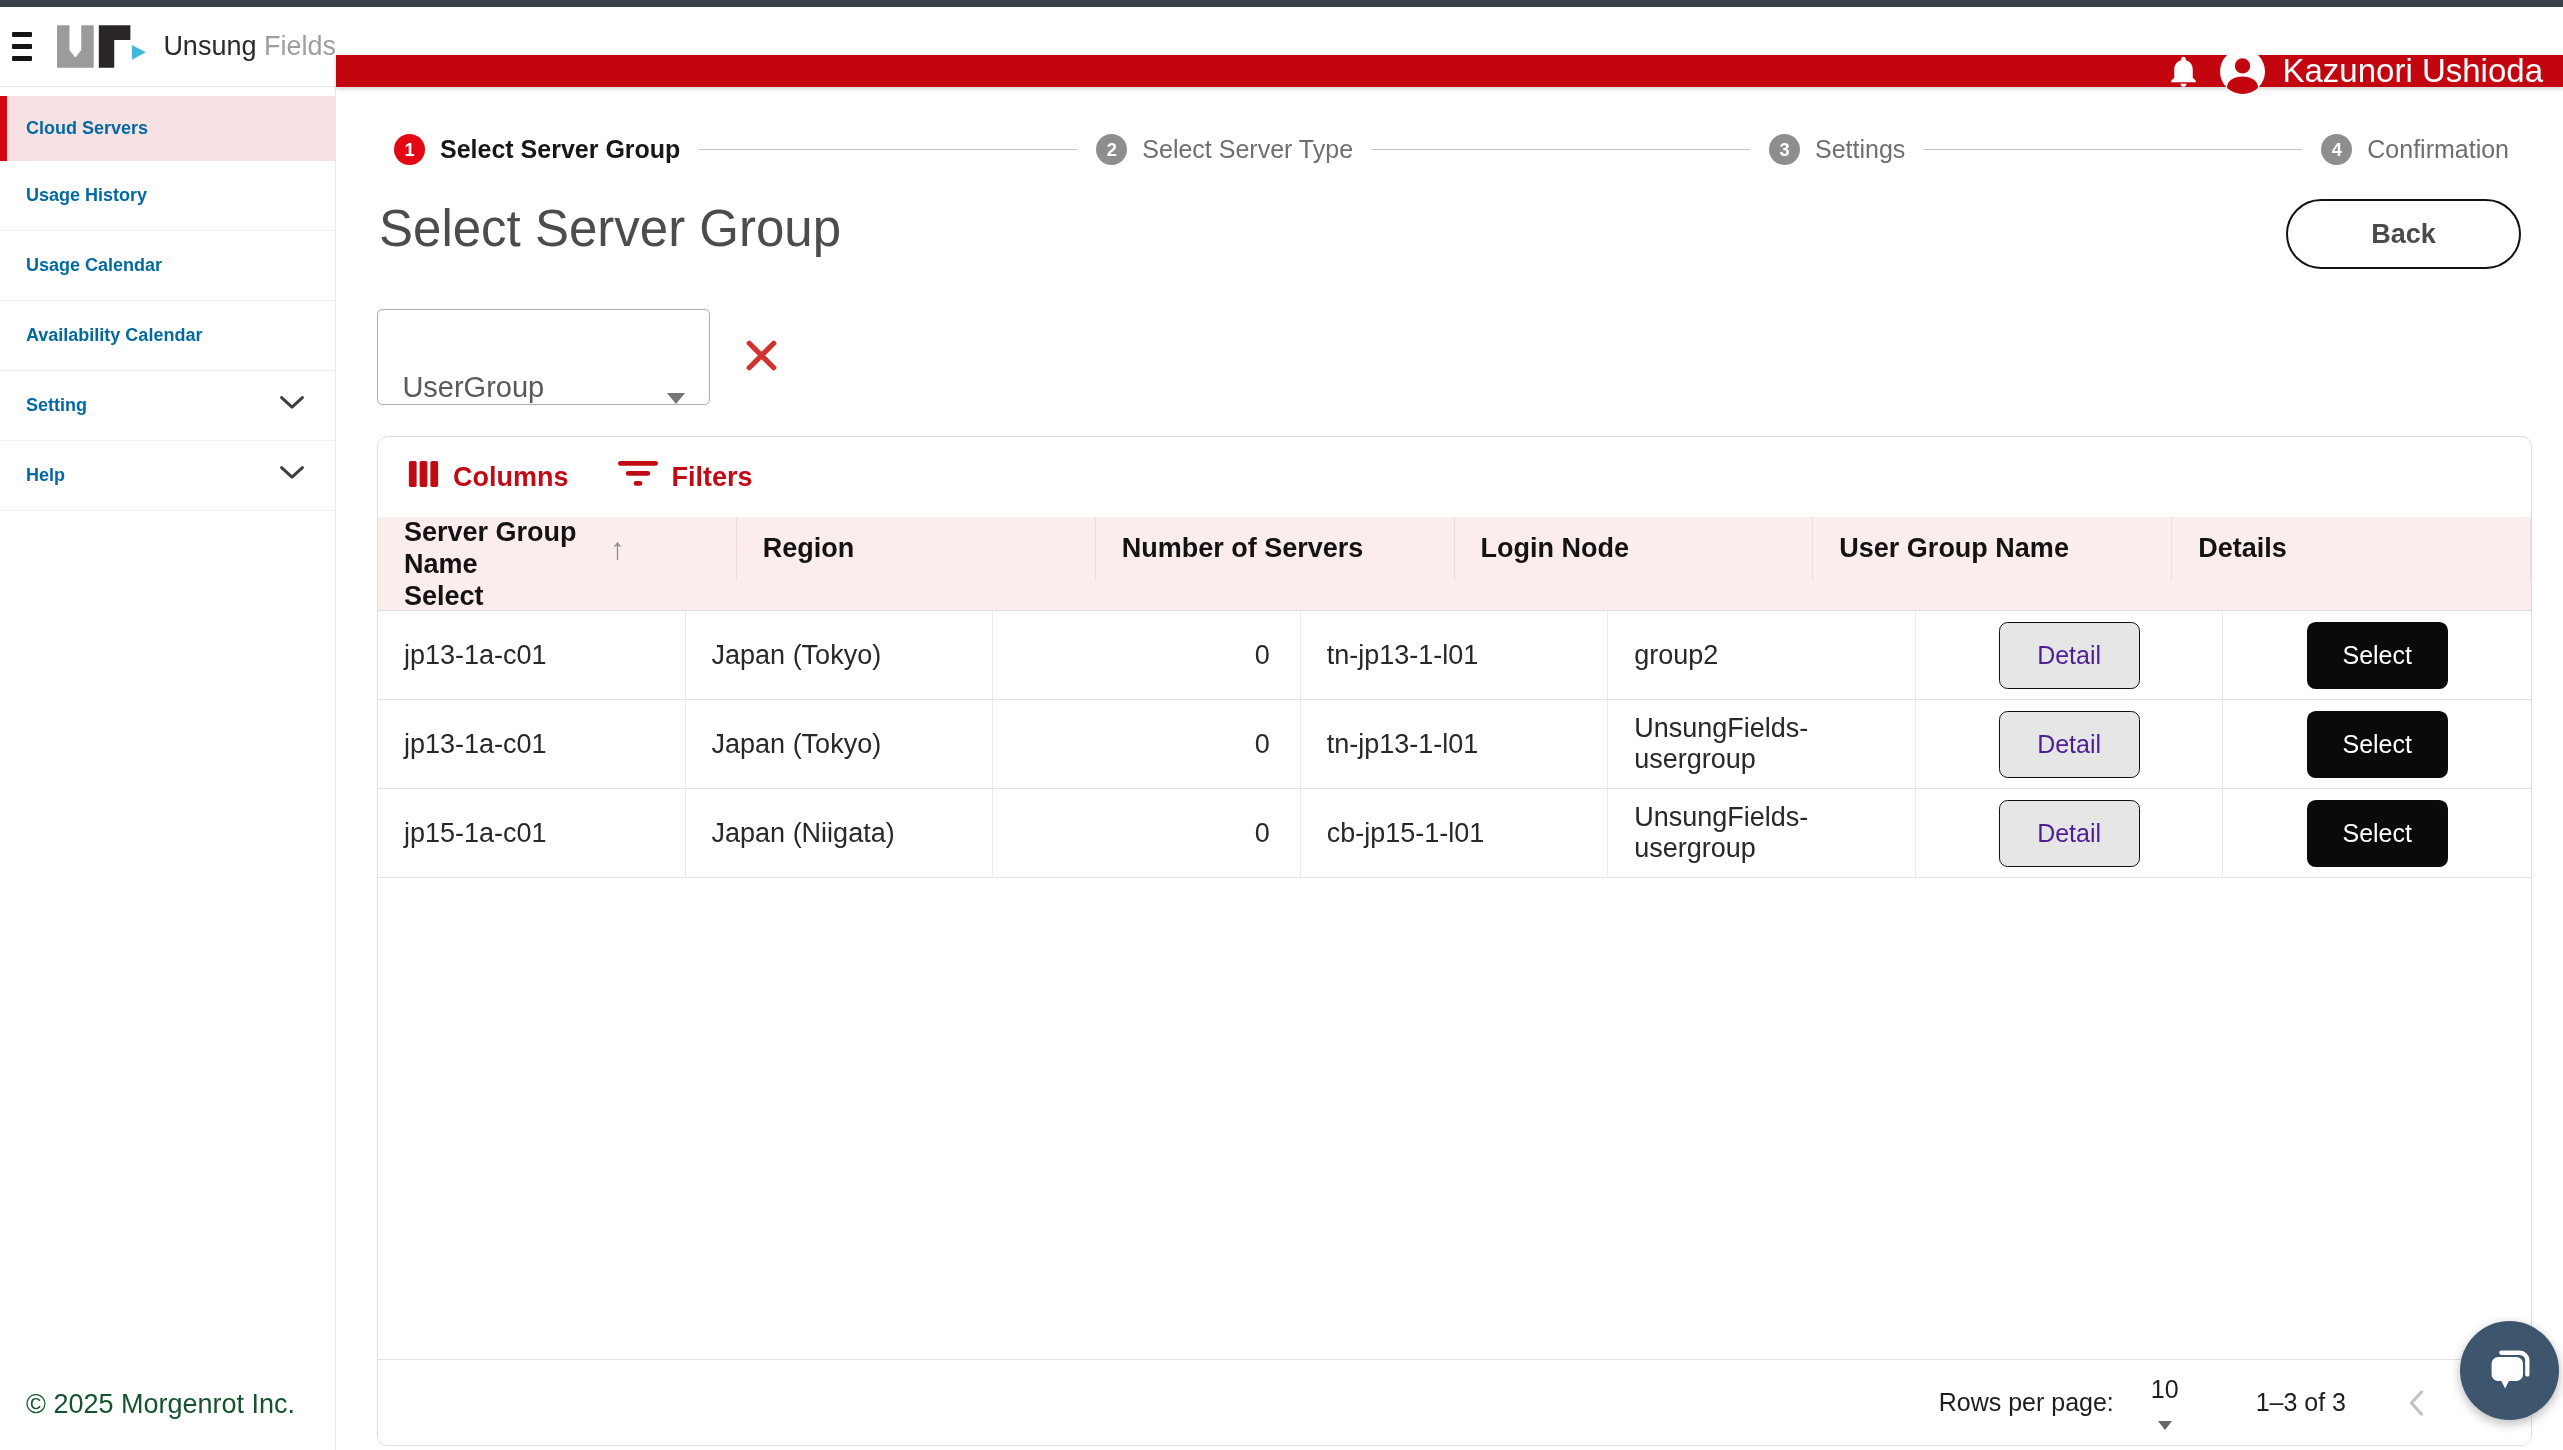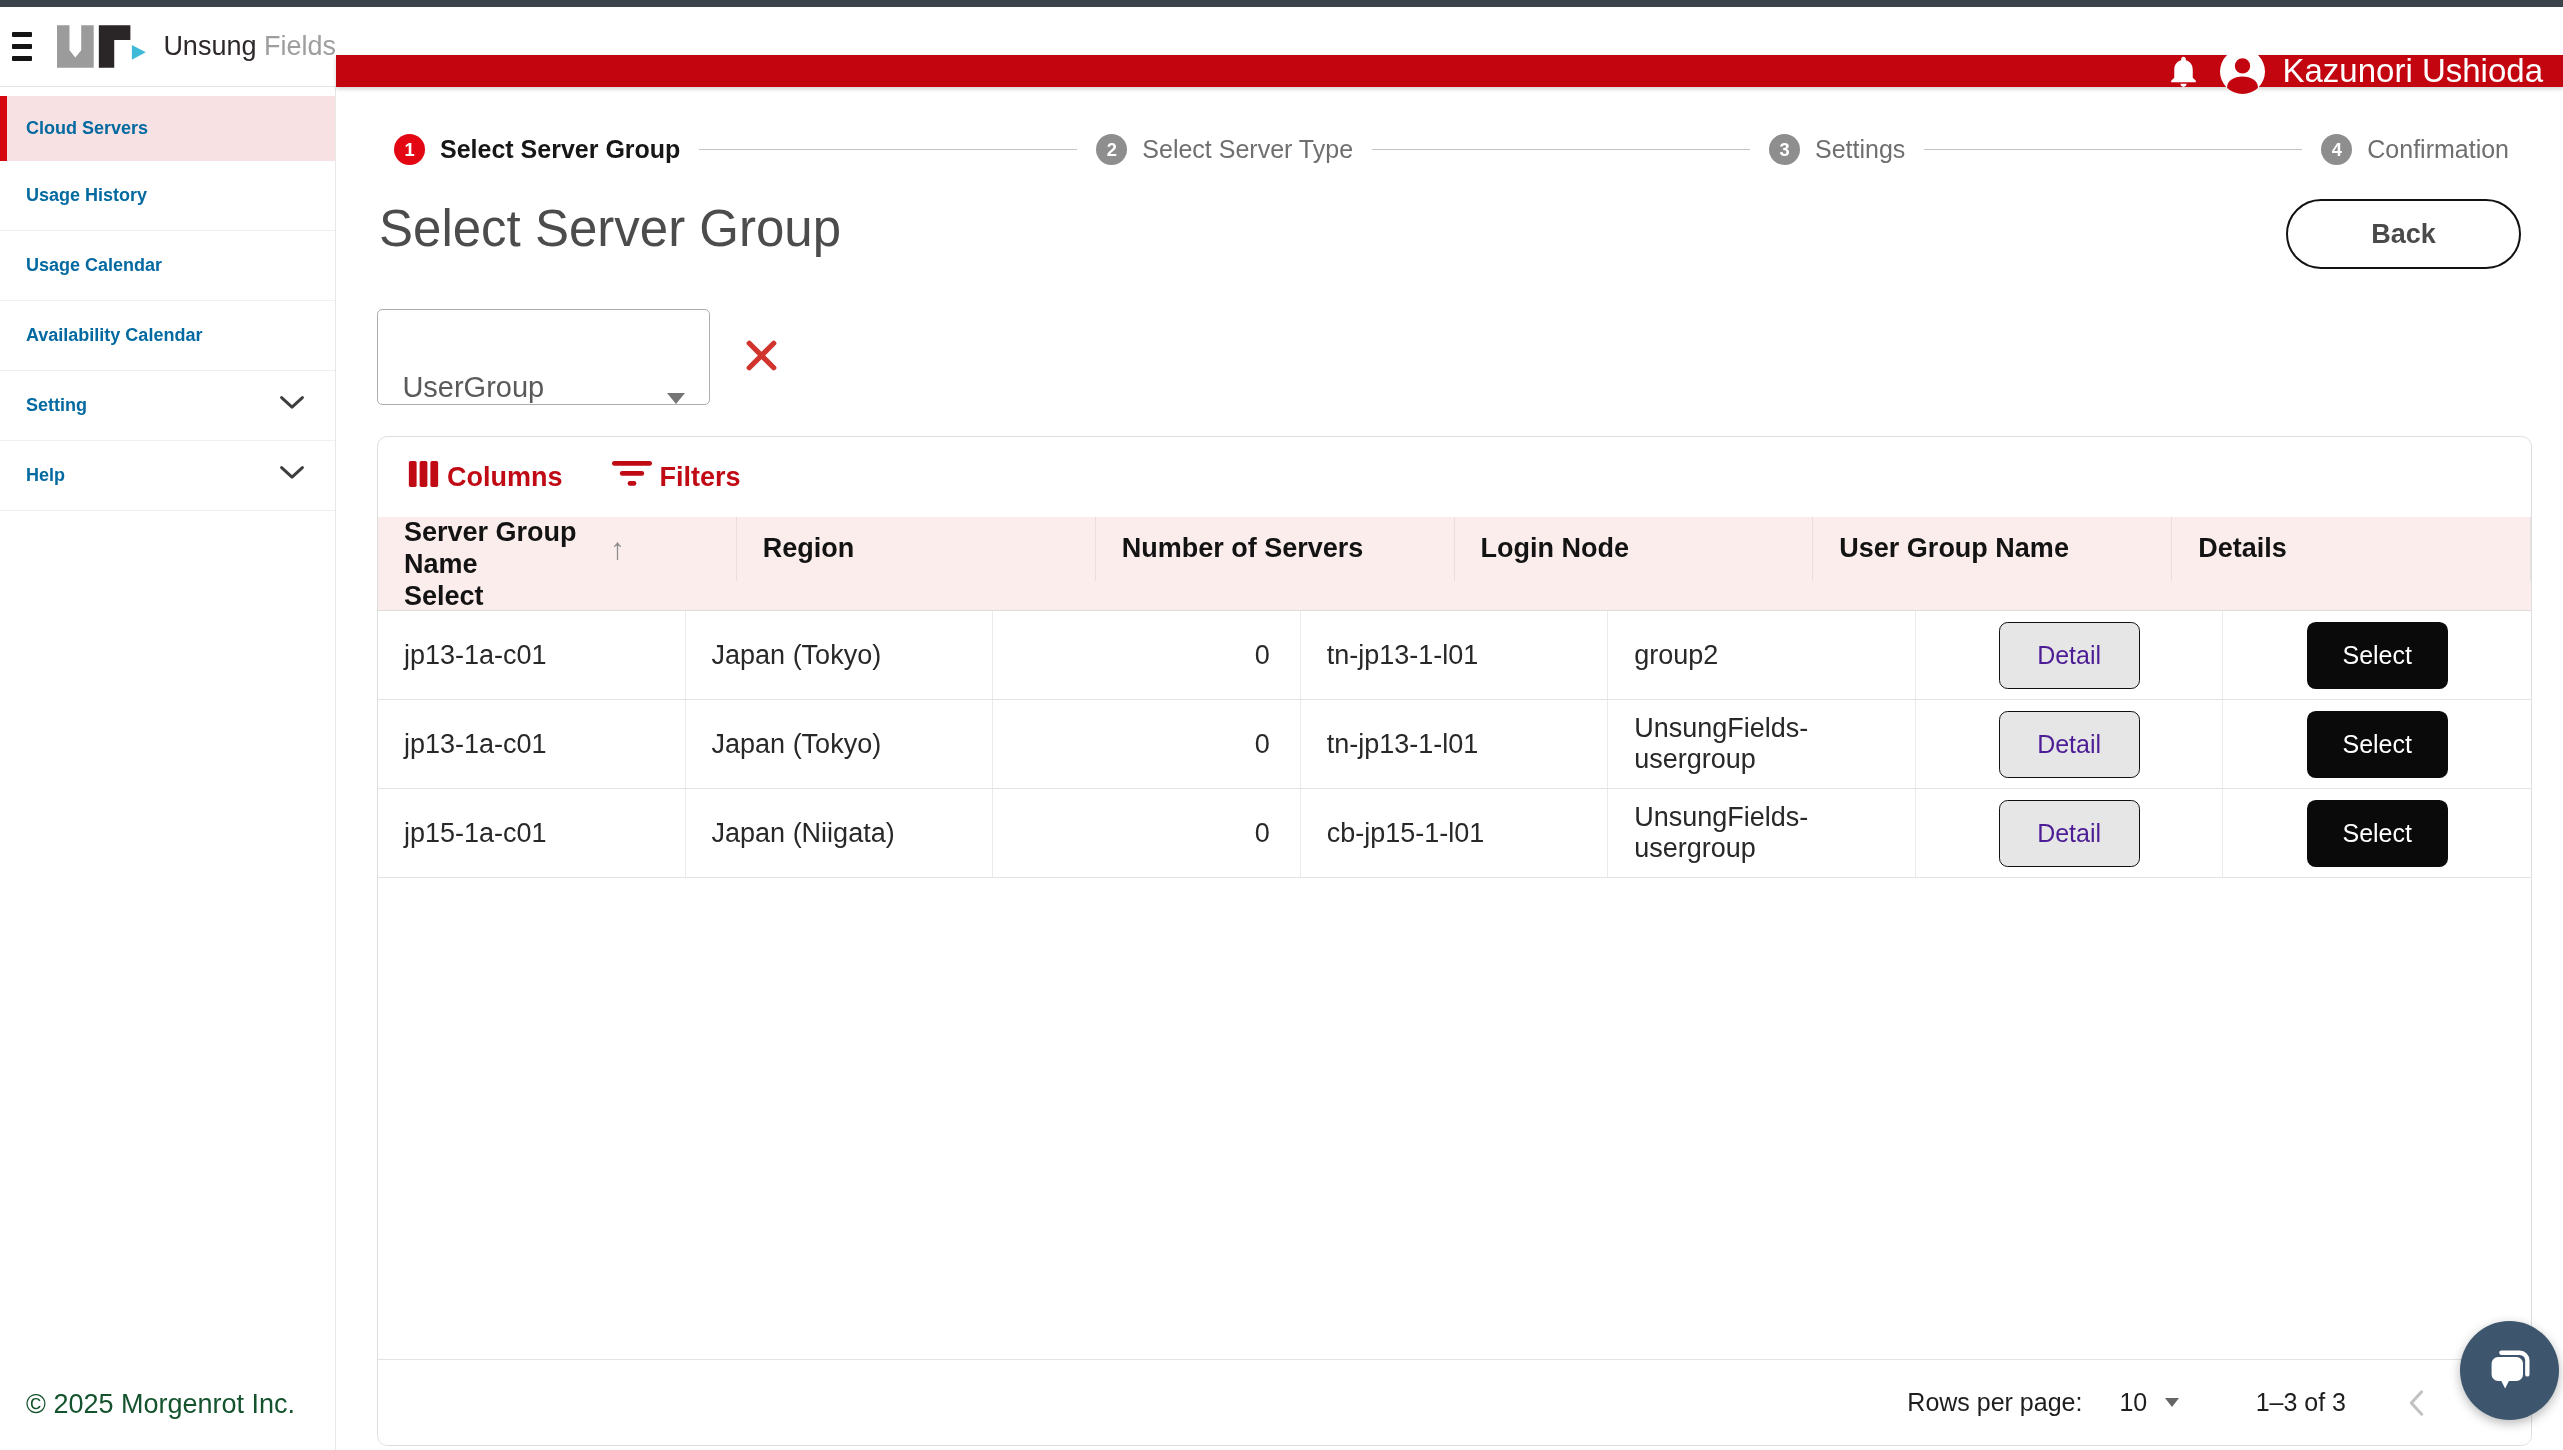--- a/index.html
+++ b/index.html
@@ -57,21 +57,21 @@
                 padding:0 24.4px;box-sizing:border-box;cursor:pointer;background:#fff;}
   .group-select .value{font-size:29px;color:#5A5A5A;}
   .caret-down{width:0;height:0;border-left:9.6px solid transparent;border-right:9.6px solid transparent;
               border-top:11.3px solid #757575;}
   .clear-x{position:absolute;left:408px;top:251px;width:35px;height:35px;cursor:pointer;}
 
   
   .panel{position:absolute;left:41px;top:349px;width:2155px;height:1010px;border:1.7px solid #DEDEDE;
          border-radius:10.5px;box-sizing:border-box;background:#fff;overflow:hidden;}
   .toolbar{height:80px;display:flex;align-items:center;padding-left:30px;gap:49px;}
-  .tbtn{display:flex;align-items:center;gap:8px;color:#C00B15;font-size:27px;font-weight:600;
+  .tbtn{display:flex;align-items:center;gap:14px;color:#C00B15;font-size:27px;font-weight:600;
         background:none;border:none;font-family:inherit;cursor:pointer;padding:0;}
 
   .thead{display:grid;grid-template-columns:repeat(6,1fr);background:#FBEDEB;height:94px;
          border-bottom:0.9px solid #DCDCDC;box-sizing:border-box;}
   .th{display:flex;align-items:center;gap:19px;padding-left:26px;font-size:27px;font-weight:bold;
       color:#131313;border-right:0.9px solid #E8DEDD;box-sizing:border-box;cursor:pointer;}
   .th:last-child{border-right:none;}
   .th .wrap{max-width:187px;line-height:1.18;}
   .sort{color:#8C8C8C;font-size:30px;font-weight:normal;}
 
@@ -86,21 +86,21 @@
               font-family:inherit;font-size:25px;color:#4c1d95;display:flex;align-items:center;
               justify-content:center;box-sizing:border-box;cursor:pointer;}
   .select-btn{width:141px;height:67px;background:#0A0A0A;border:none;border-radius:8.7px;
               font-family:inherit;font-size:25px;color:#fff;display:flex;align-items:center;
               justify-content:center;cursor:pointer;}
 
   .pagination{position:absolute;left:0;right:0;bottom:0;height:85px;border-top:0.9px solid #E3E3E3;
               display:flex;align-items:center;justify-content:flex-end;padding-right:105px;
               font-size:25px;color:#1E1E1E;background:#fff;}
   .rpp-label{margin-right:37px;margin-left:12px;}
-  .rpp-select{display:flex;align-items:center;gap:17.4px;cursor:pointer;margin-right:77px;}
+  .rpp-select{display:flex;align-items:center;gap:17.4px;cursor:pointer;margin-right:77px;flex-direction:column;}
   .caret-small{width:0;height:0;border-left:7.8px solid transparent;border-right:7.8px solid transparent;
                border-top:9.6px solid #666;}
   .range{margin-right:61px;}
   .prev-btn{display:flex;align-items:center;cursor:default;}
 
   
   .chat-fab{position:absolute;left:2460px;top:1321px;width:99px;height:99px;border-radius:50%;
             background:#3D566E;display:flex;align-items:center;justify-content:center;
             box-shadow:0 3.5px 10.5px rgba(0,0,0,0.28);cursor:pointer;z-index:10;}
 </style>

